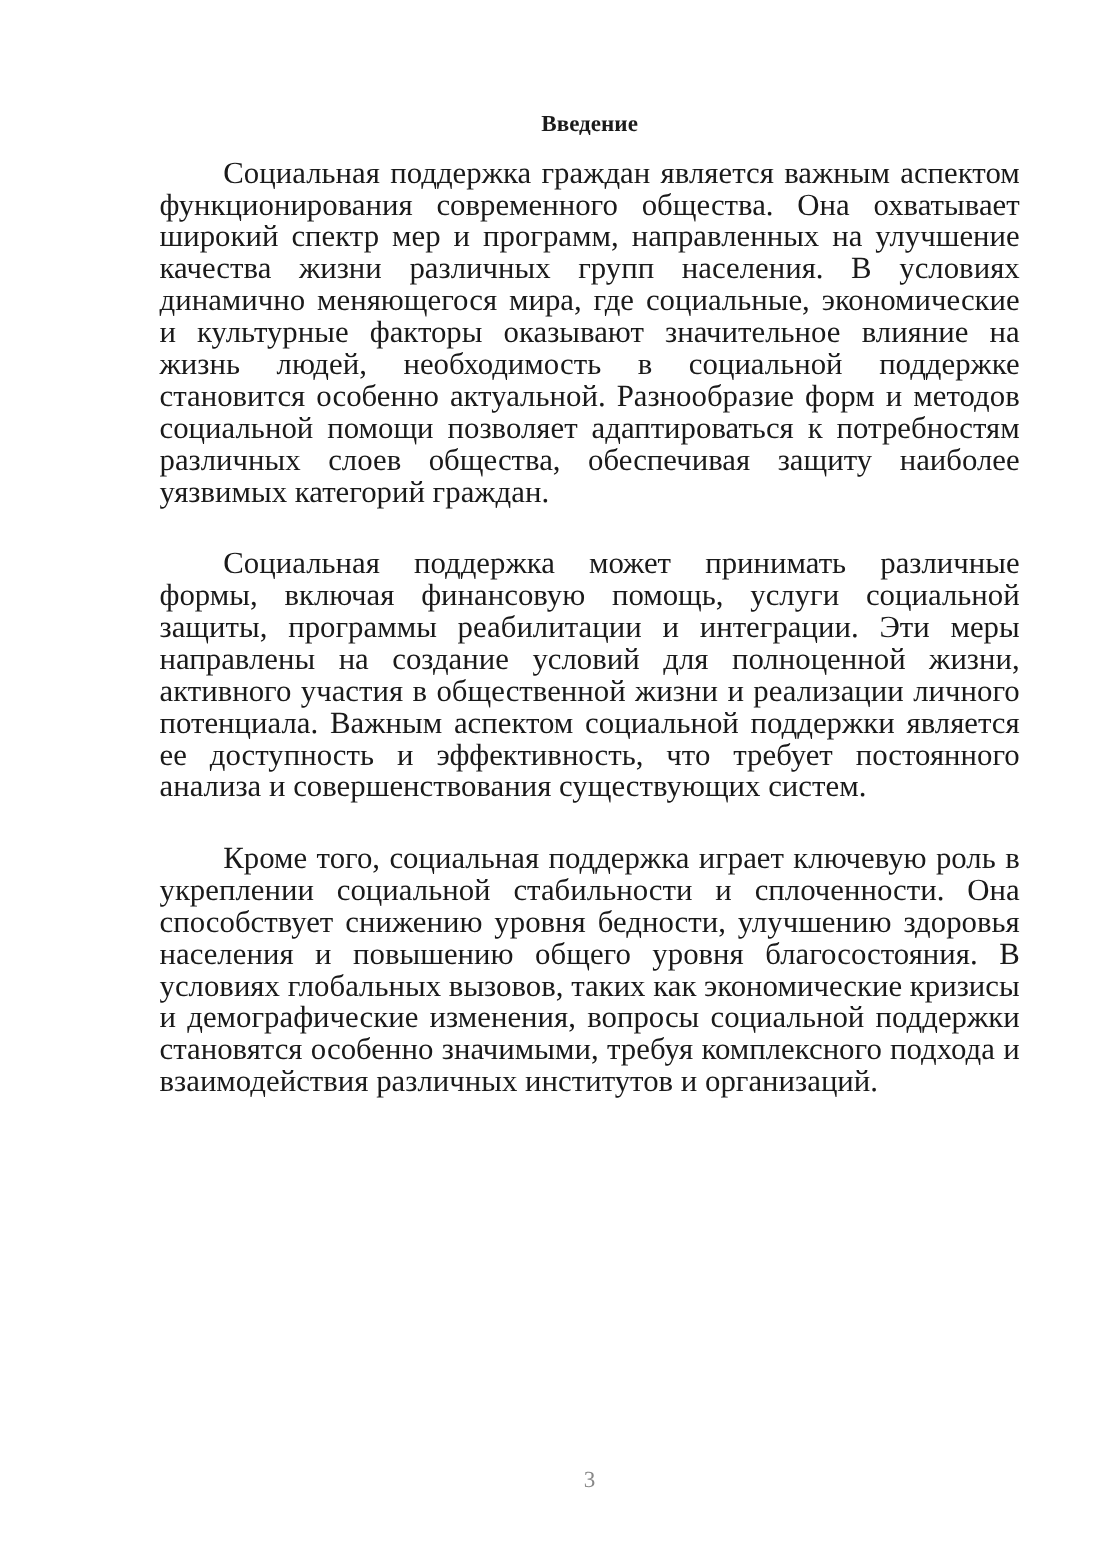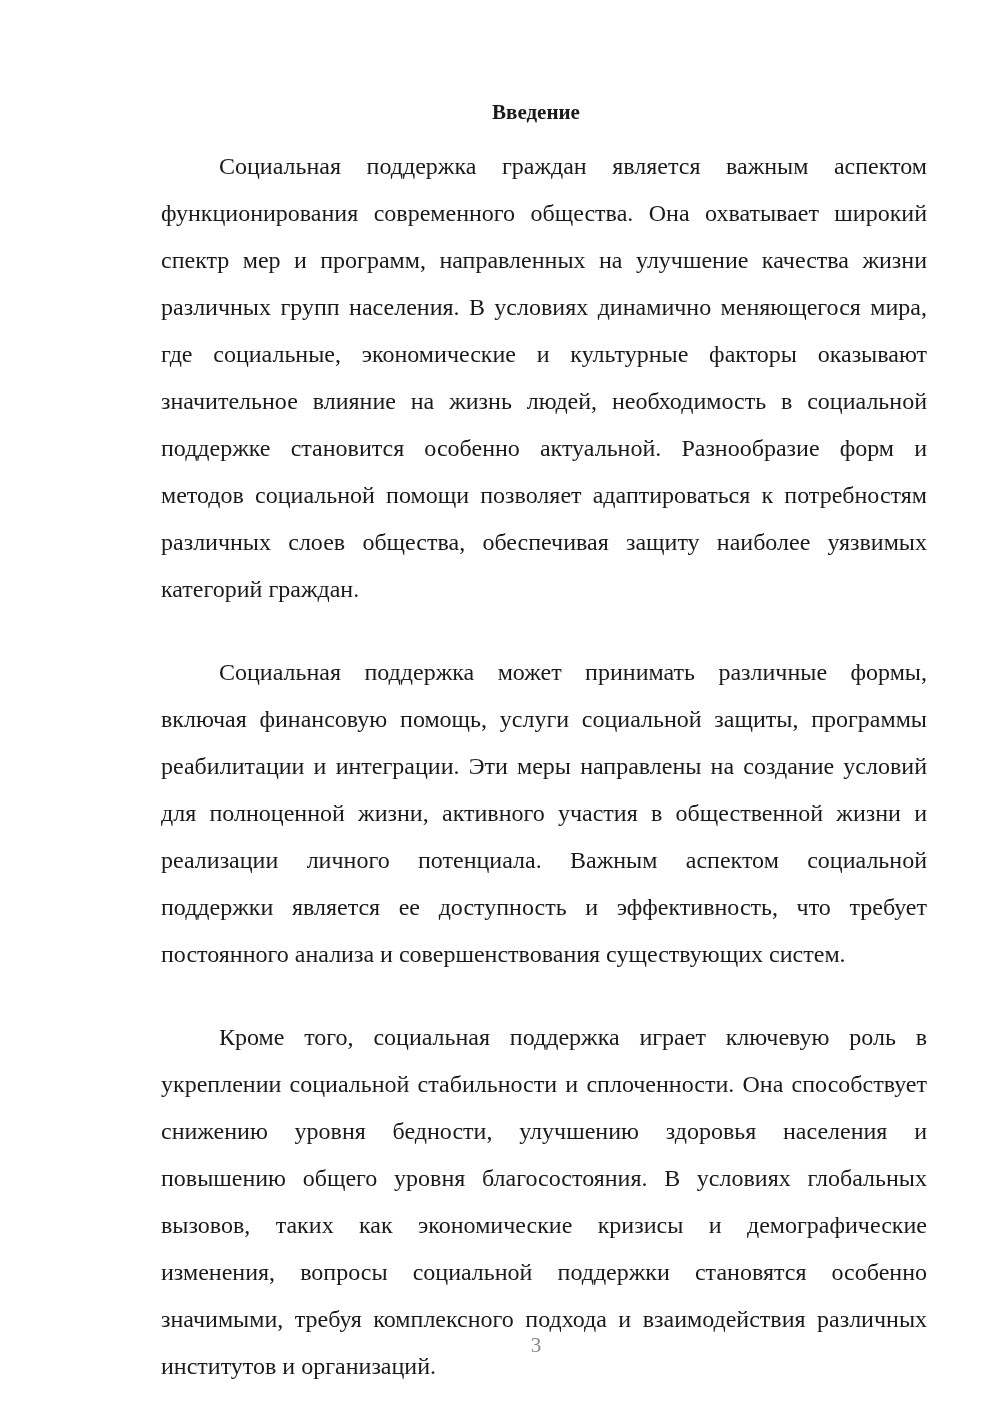--- a/index.html
+++ b/index.html
@@ -34,23 +34,23 @@
       line-height: 28px;
       margin: 0;
     }
     .body-text {
       position: absolute;
       left: 145px;
       width: 782px;
       top: 143px;
     }
     .para {
-      margin: 0 0 36px 16px;
-      font-size: 24px;
-      line-height: 47px;
+      margin: 0 0 36px 0;
+      font-size: 28px;
+      line-height: 29px;
       text-align: justify;
       text-indent: 58px;
       hyphens: none;
     }
     .page-number {
       position: absolute;
       top: 1333px;
       left: 0;
       width: 1072px;
       text-align: center;

